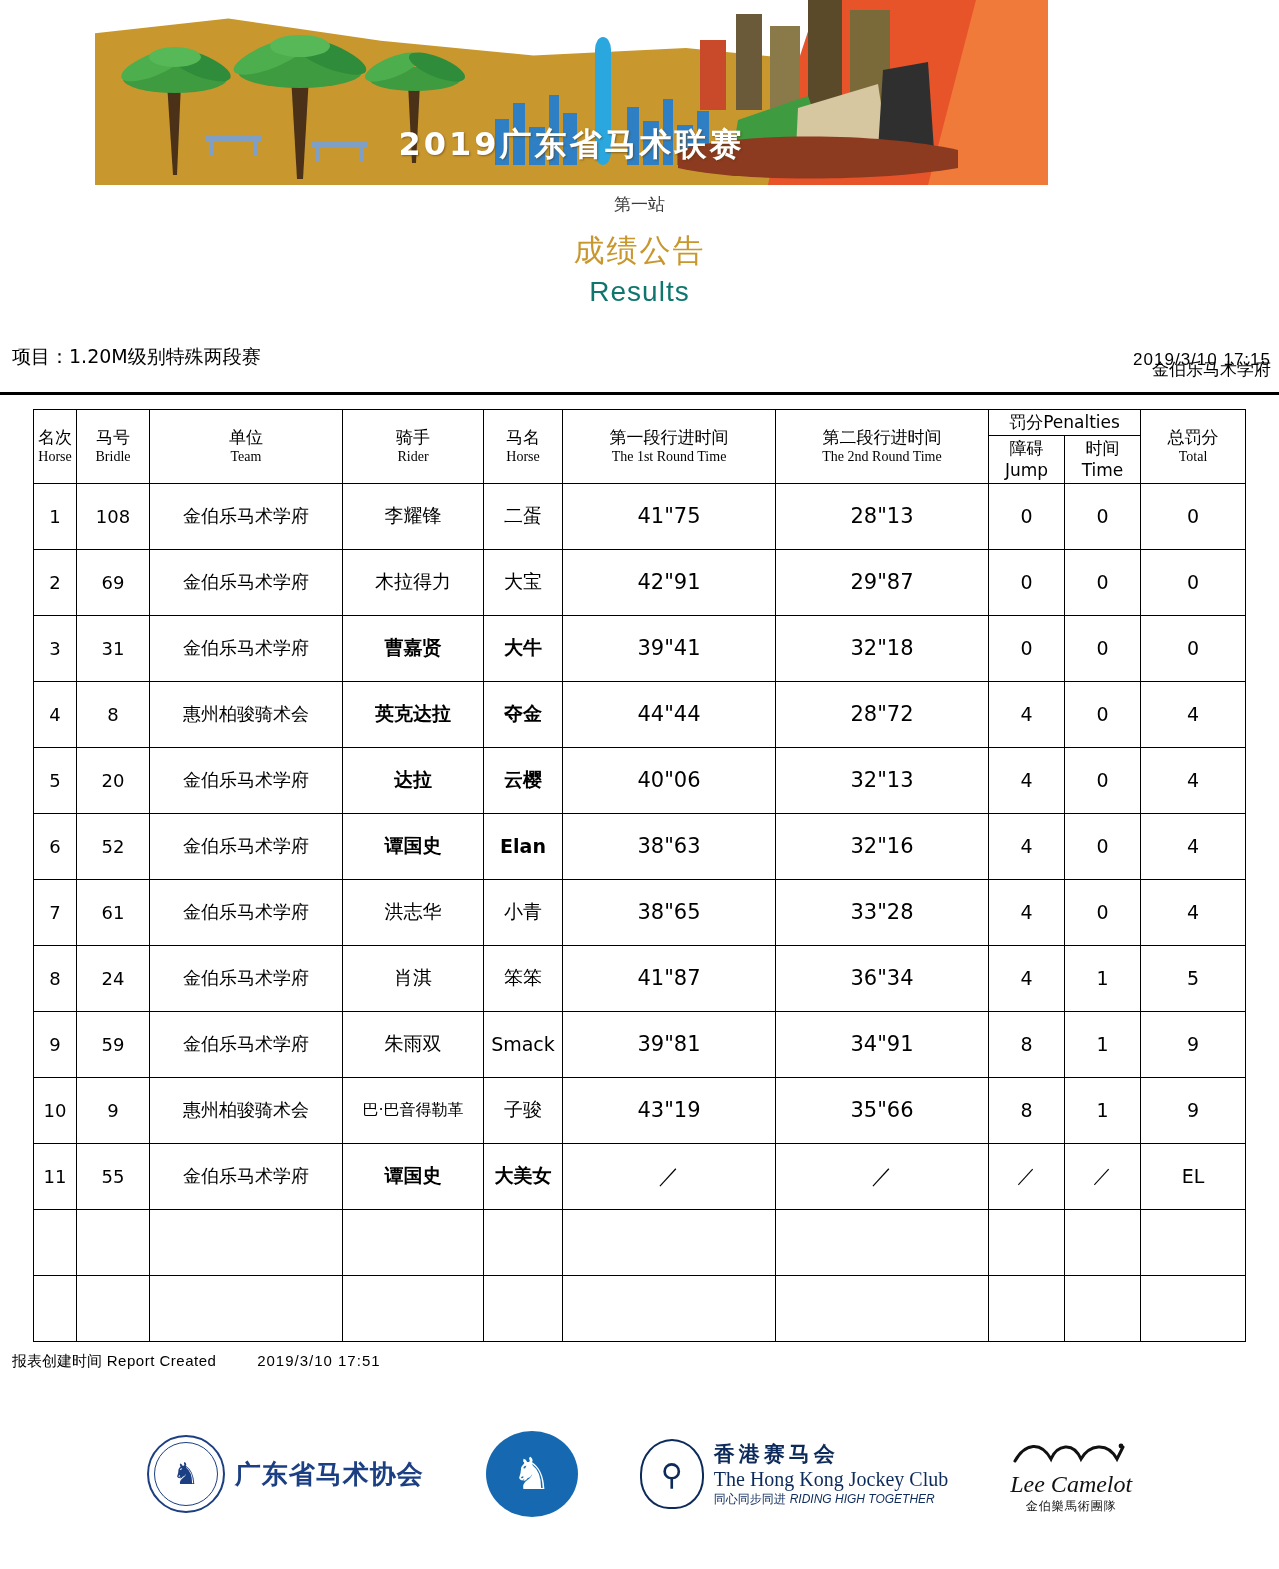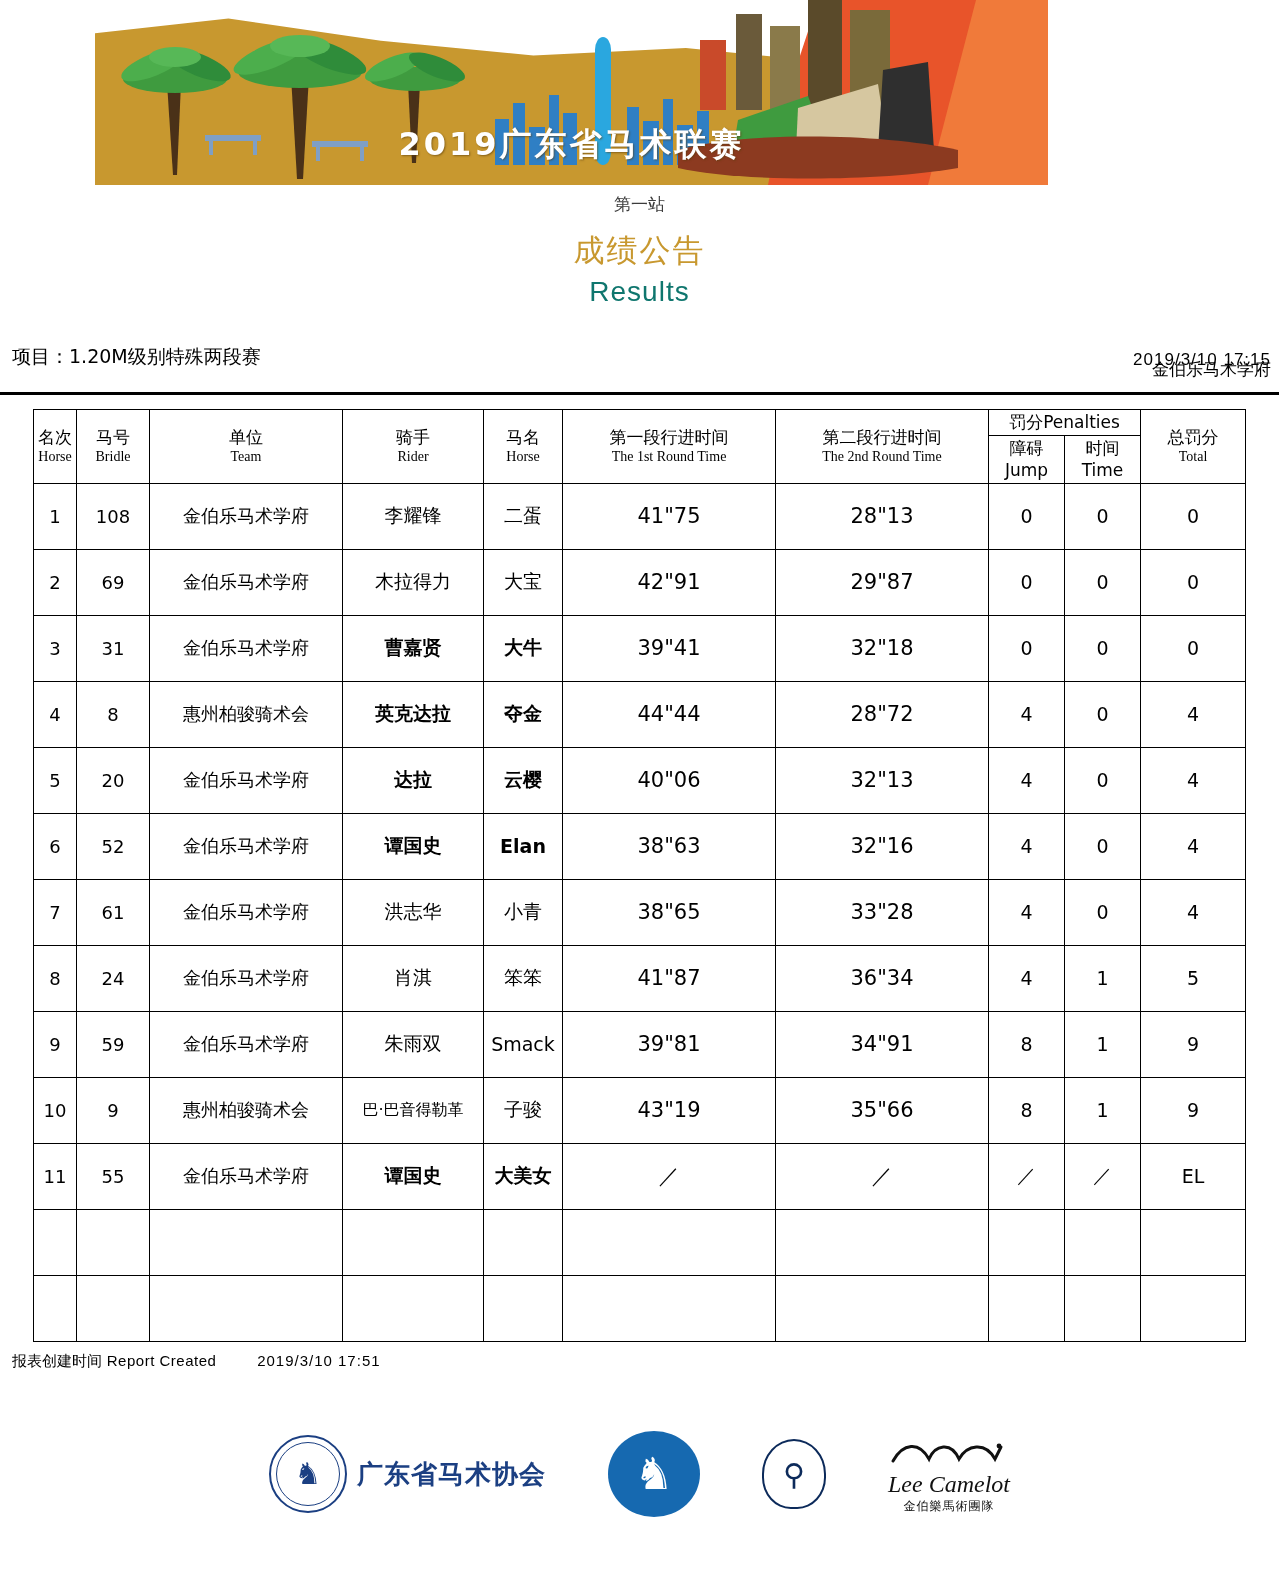--- a/index.html
+++ b/index.html
@@ -573,20 +573,28 @@
     </div>
     <div class="logo-text-cn">广东省马术协会</div>
   </div>
 
   <div class="logo">
     <div class="whitehorse">♞</div>
   </div>
 
   <div class="logo">
     <div class="hkjc-badge">⚲</div>
+    <div>
+      <div class="hkjc-cn">香港赛马会</div>
+      <div class="hkjc-en">The Hong Kong Jockey Club</div>
+      <div class="hkjc-sub">
+        <span>同心同步同进</span>
+        <i>RIDING HIGH TOGETHER</i>
+      </div>
+    </div>
   </div>
 
   <div class="logo">
     <div style="text-align:center">
       <svg width="120" height="34" viewBox="0 0 120 34">
         <path d="M4 28 C 14 10, 30 8, 40 26 C 46 12, 62 8, 70 26 C 78 12, 96 8, 106 26 L 112 14" stroke="#111" stroke-width="3" fill="none" stroke-linecap="round"></path>
         <circle cx="110" cy="13" r="2.4" fill="#111"></circle>
       </svg>
       <div class="camelot-sig">Lee Camelot</div>
       <div class="camelot-cn">金伯樂馬術團隊</div>

